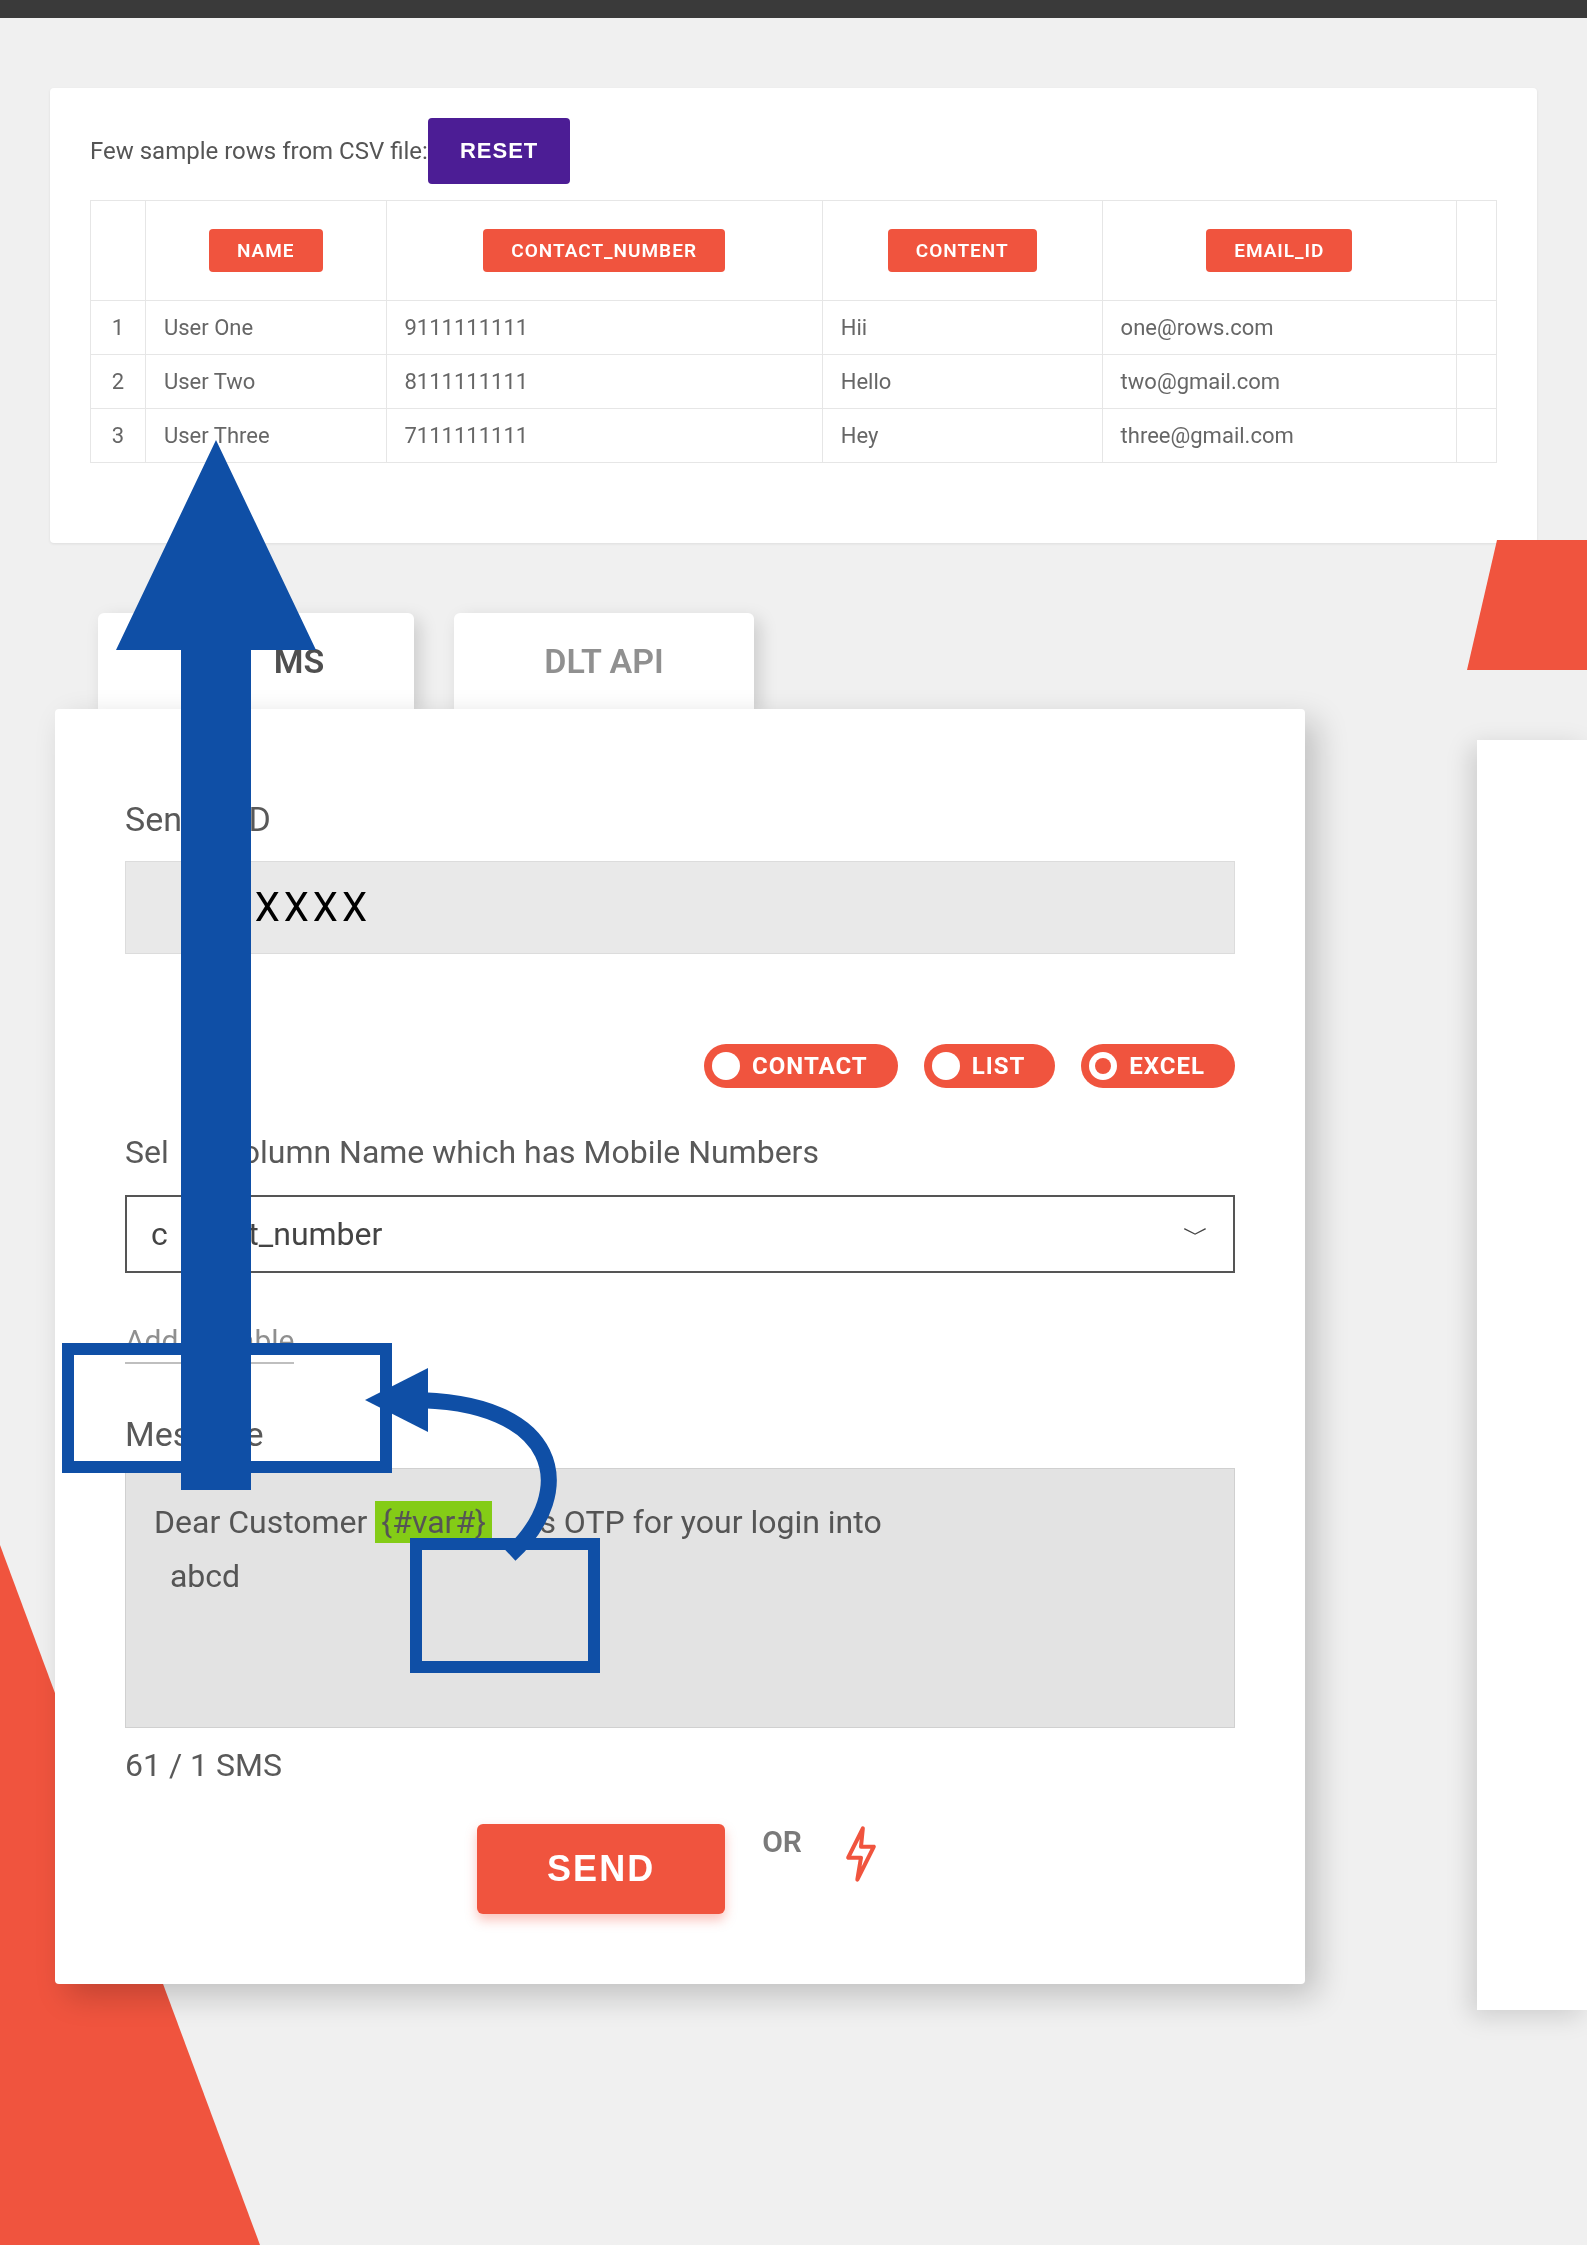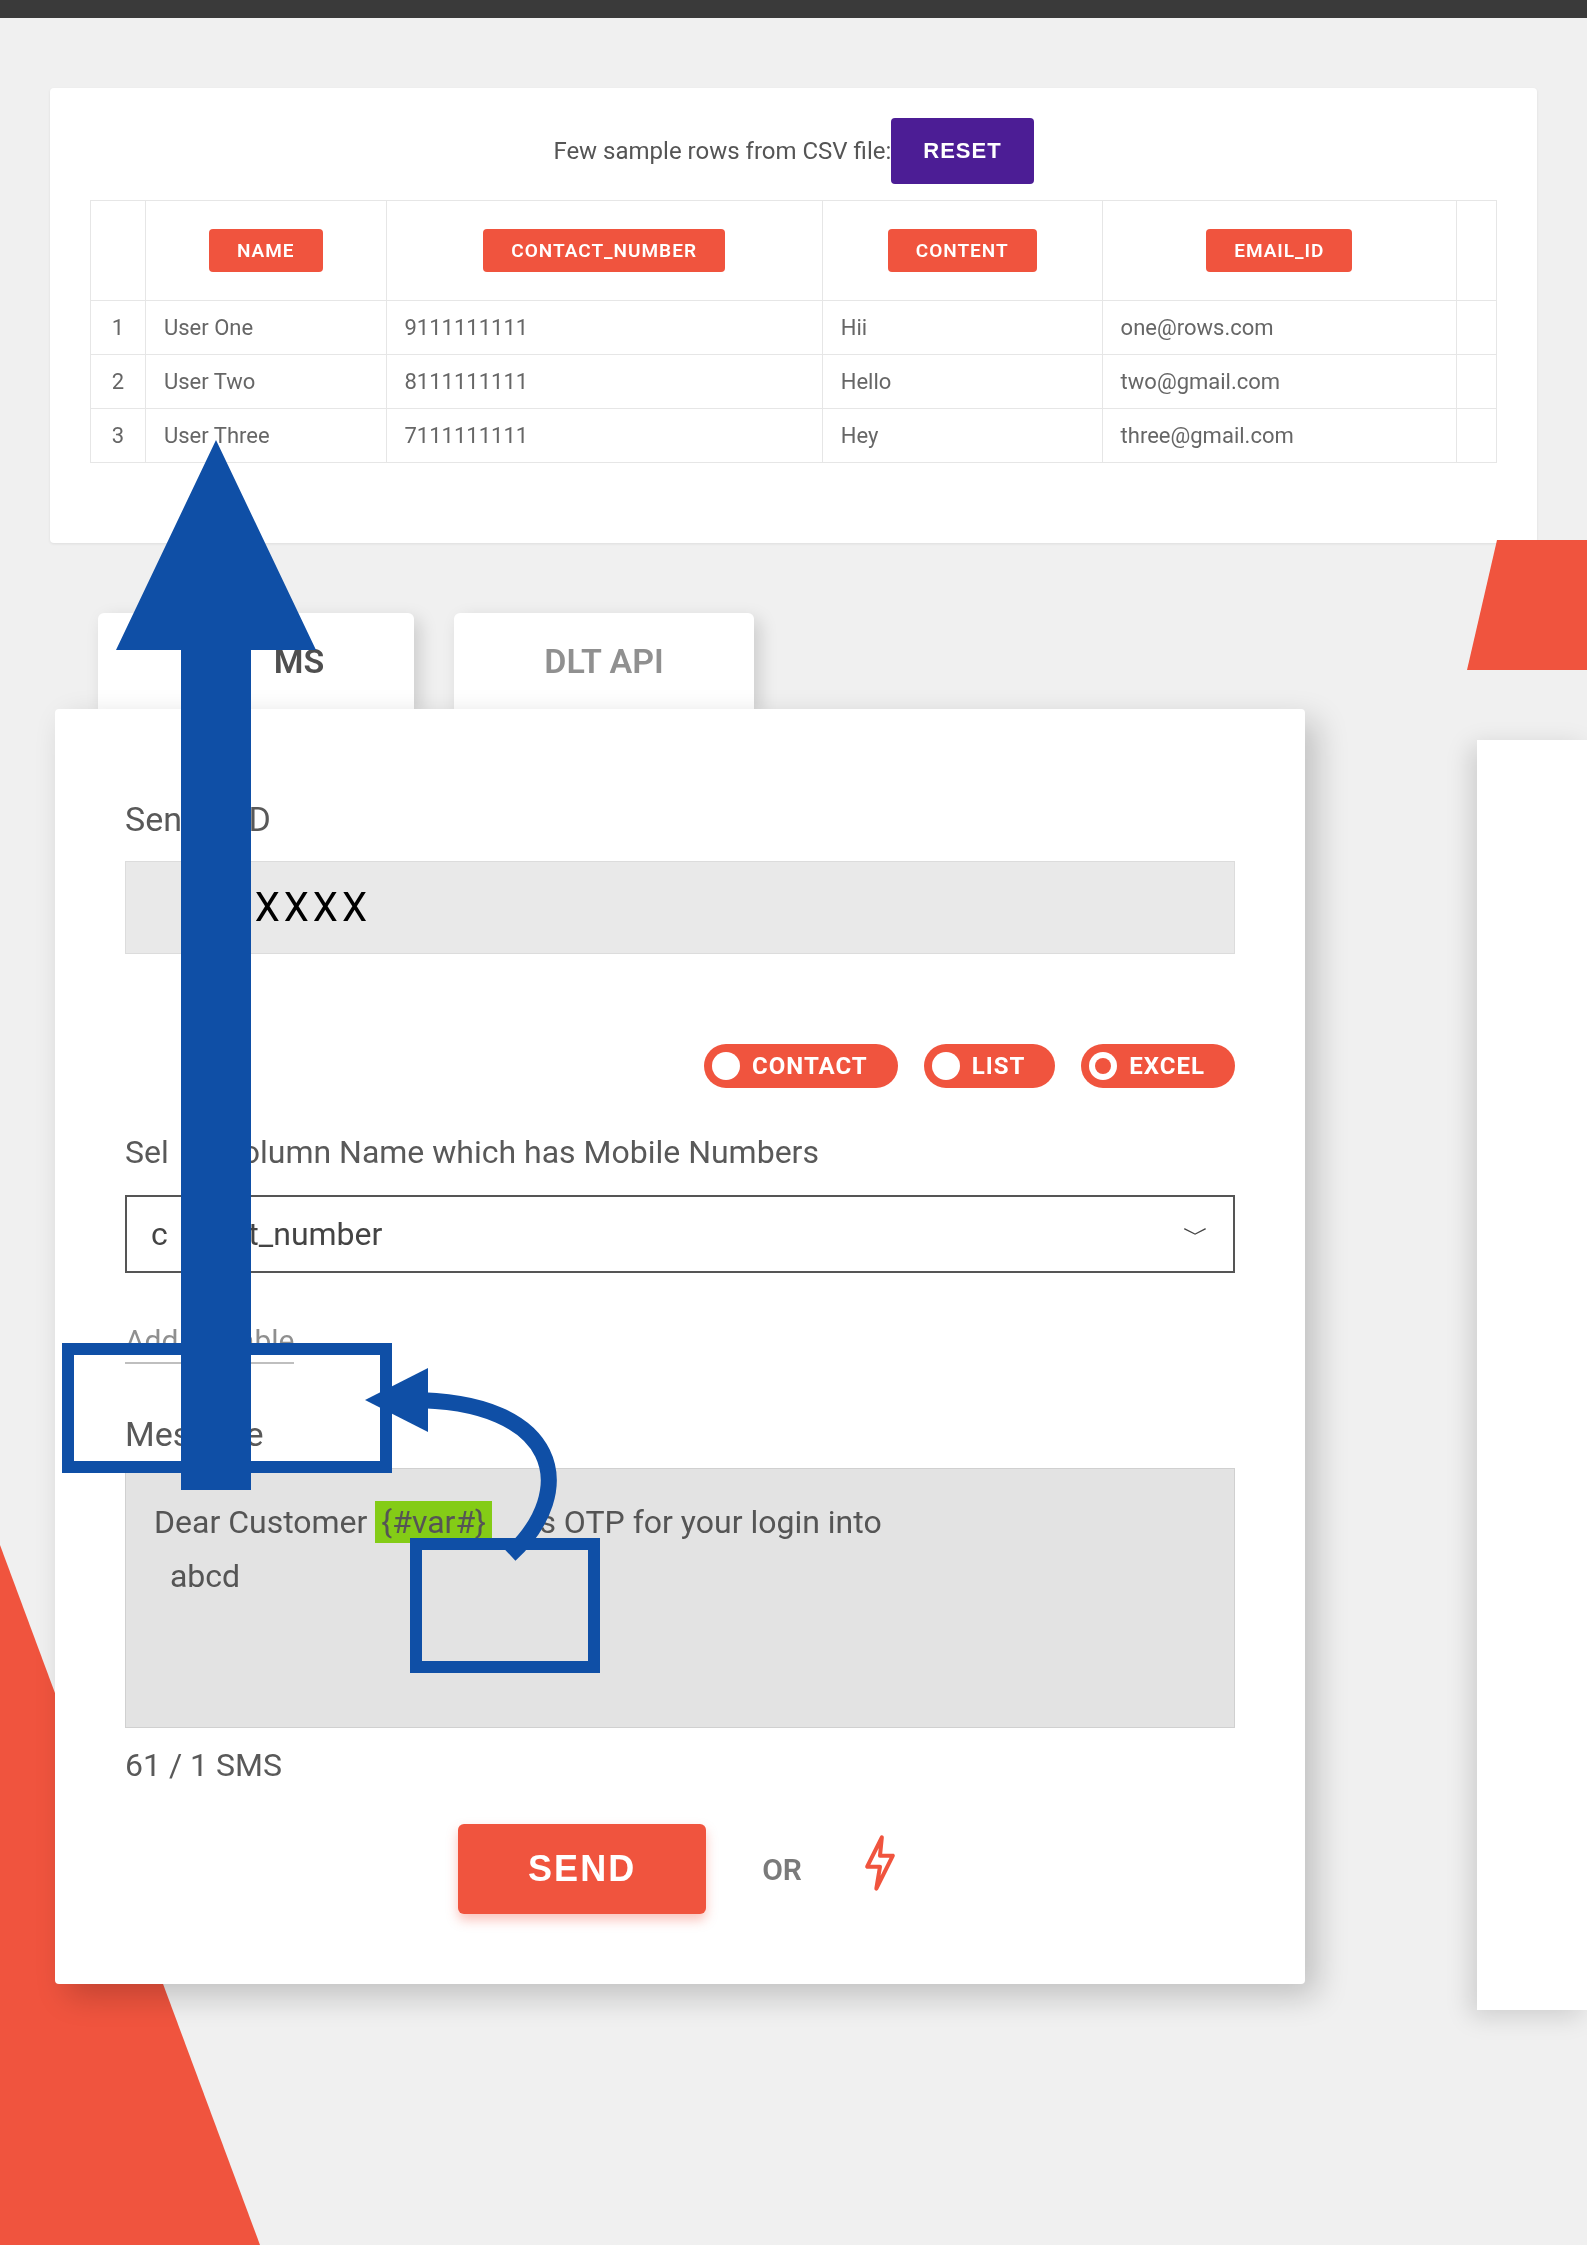--- a/index.html
+++ b/index.html
@@ -22,21 +22,21 @@
   
   .csv-card {
     background: #fff;
     margin: 70px 50px 0 50px;
     padding: 30px 40px 80px 40px;
     border-radius: 4px;
     box-shadow: 0 1px 3px rgba(0,0,0,0.08);
   }
   .csv-header {
     display: flex;
-    justify-content: center;
+    justify-content: flex-start;
     align-items: center;
   }
   .csv-title {
     color: #555;
     font-size: 24px;
   }
   .reset-btn {
     background: #4c1d95;
     color: #fff;
     border: none;
@@ -247,23 +247,22 @@
   .counter {
     text-align: left;
     font-size: 32px;
     color: #595959;
     margin-top: 18px;
     margin-bottom: 40px;
   }
 
   .action-row {
     display: flex;
-    align-items: center;
     justify-content: center;
-    gap: 56px;
+    gap: 37px;
   }
   .send-btn {
     background: #f0543e;
     color: #fff;
     border: none;
     padding: 24px 70px;
     font-size: 36px;
     font-weight: 700;
     letter-spacing: 2px;
     border-radius: 6px;

